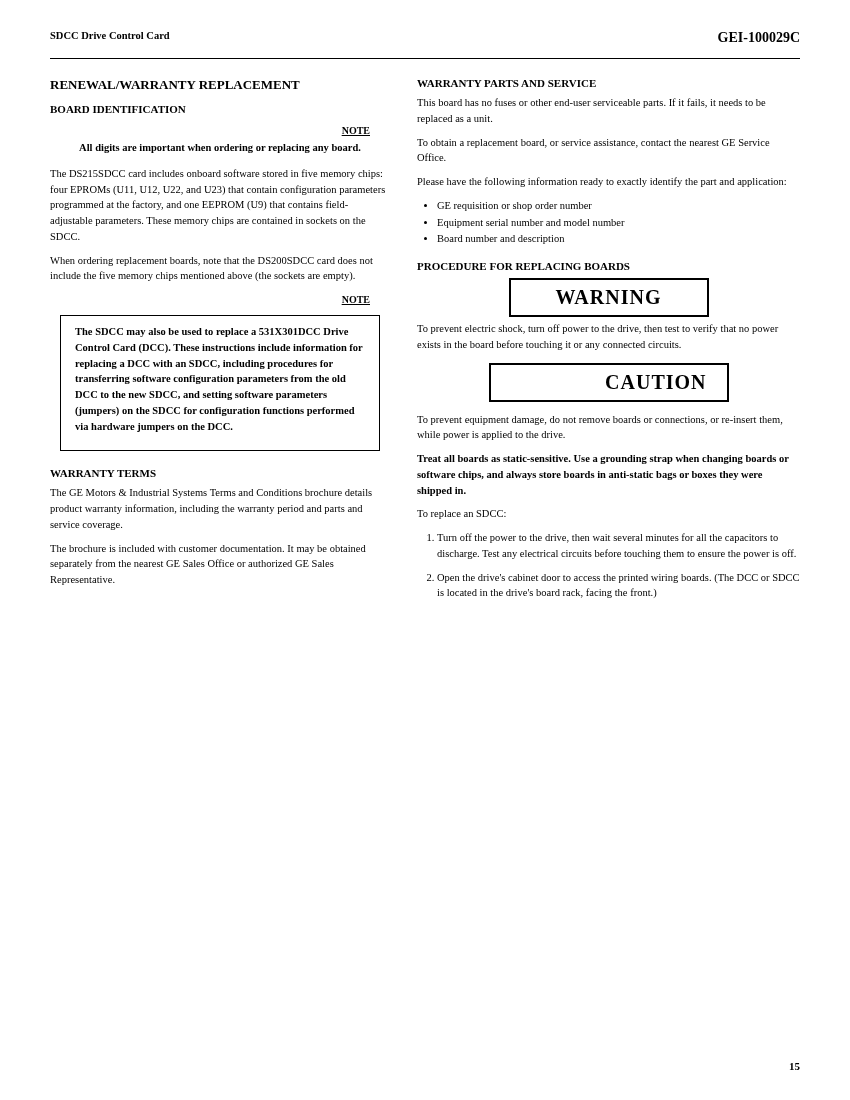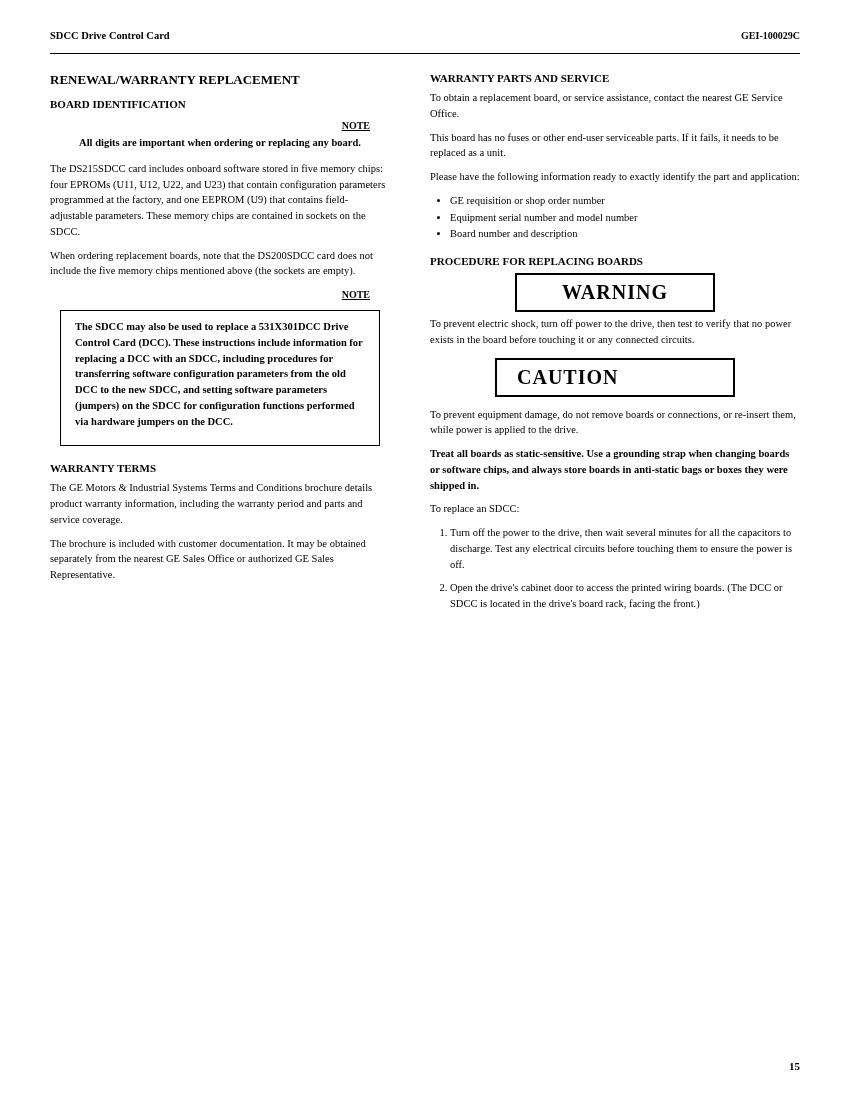--- a/index.html
+++ b/index.html
@@ -22,26 +22,26 @@
       justify-content: space-between;
       border-bottom: 1.5px solid #000;
       padding-bottom: 12px;
       margin-bottom: 18px;
     }
     .header-left {
       font-size: 10.5px;
       font-weight: bold;
     }
     .header-right {
-      font-size: 10px;
+      font-size: 14px;
       font-weight: bold;
     }
     .two-col {
       display: flex;
-      gap: 40px;
+      gap: 27px;
     }
     .left-col {
       width: 340px;
       flex-shrink: 0;
     }
     .right-col {
       flex: 1;
     }
     .section-title {
       font-size: 13px;
@@ -99,21 +99,21 @@
     .warning-label {
       font-size: 20px;
       font-weight: bold;
       letter-spacing: 1px;
     }
     .caution-box {
       border: 2px solid #000;
       padding: 6px 20px;
       margin: 10px auto;
       width: 240px;
-      text-align: left;
+      text-align: right;
     }
     .caution-label {
       font-size: 20px;
       font-weight: bold;
       letter-spacing: 1px;
     }
     .bullet-list {
       margin: 6px 0 10px 20px;
     }
     .bullet-list li {
@@ -174,22 +174,22 @@
       <div style="margin-top: 16px;">
         <div class="subsection-title">WARRANTY TERMS</div>
         <p>The GE Motors &amp; Industrial Systems Terms and Conditions brochure details product warranty information, including the warranty period and parts and service coverage.</p>
         <p>The brochure is included with customer documentation. It may be obtained separately from the nearest GE Sales Office or authorized GE Sales Representative.</p>
       </div>
     </div>
 
     <div class="right-col">
 
       <div class="subsection-title">WARRANTY PARTS AND SERVICE</div>
+      <p>This board has no fuses or other end-user serviceable parts. If it fails, it needs to be replaced as a unit.</p>
       <p>To obtain a replacement board, or service assistance, contact the nearest GE Service Office.</p>
-      <p>This board has no fuses or other end-user serviceable parts. If it fails, it needs to be replaced as a unit.</p>
       <p>Please have the following information ready to exactly identify the part and application:</p>
       <ul class="bullet-list">
         <li>GE requisition or shop order number</li>
         <li>Equipment serial number and model number</li>
         <li>Board number and description</li>
       </ul>
 
       <div class="subsection-title" style="margin-top:12px;">PROCEDURE FOR REPLACING BOARDS</div>
 
       <div class="warning-box">

